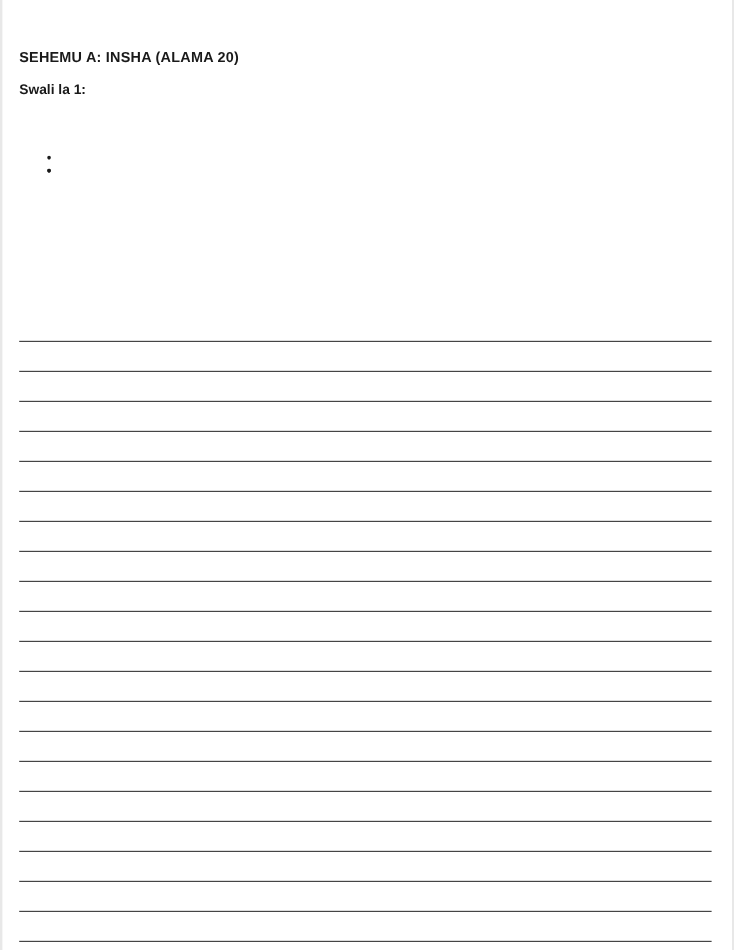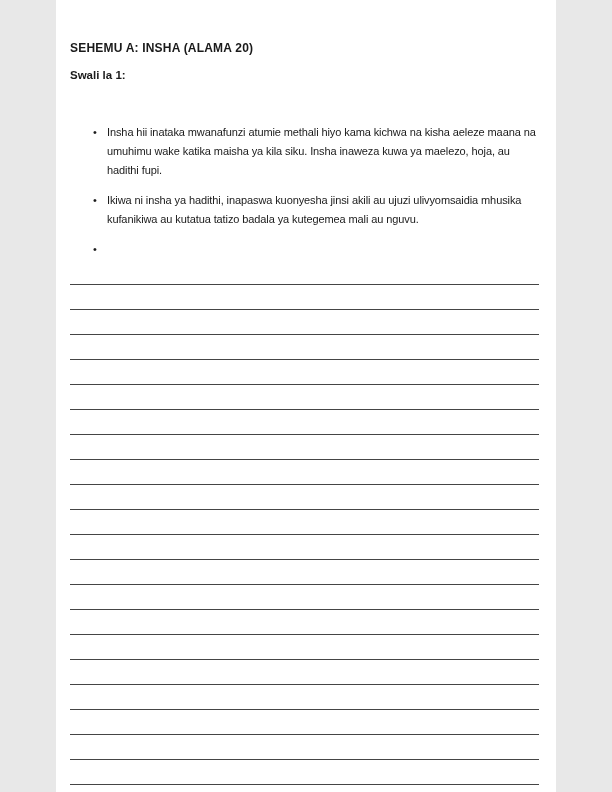--- a/index.html
+++ b/index.html
@@ -1,18 +1,18 @@
 <!DOCTYPE html>
 <html><head>
 <meta charset="utf-8">
 <style>
   html,body{margin:0;padding:0;background:#e8e8e8;}
   .page{
     position:relative;
-    width:500px;height:792px;
+    width:608px;height:792px;
     margin:0 auto;
     background:#ffffff;
     font-family:"Liberation Sans",sans-serif;
     color:#1a1a1a;
     overflow:hidden;
   }
   .section-heading{
     position:absolute;top:41px;left:14px;
     font-size:12px;font-weight:bold;letter-spacing:0.2px;
   }
@@ -64,25 +64,23 @@
 <div class="page">
 
   <div class="section-heading">SEHEMU A: INSHA (ALAMA 20)</div>
 
   <div class="question-label">Swali la 1:</div>
 
 
   <ul class="bullets">
     <li>
       <span class="bullet-marker">•</span>
-      <span>Insha hii inataka mwanafunzi atumie methali hiyo kama kichwa na kisha aeleze maana na umuhimu wake katika maisha ya kila siku. Insha inaweza kuwa ya maelezo, hoja, au hadithi fupi.</span>
     </li>
     <li>
       <span class="bullet-marker">•</span>
-      <span>Ikiwa ni insha ya hadithi, inapaswa kuonyesha jinsi akili au ujuzi ulivyomsaidia mhusika kufanikiwa au kutatua tatizo badala ya kutegemea mali au nguvu.</span>
     </li>
     <li>
       <span class="bullet-marker">•</span>
     </li>
   </ul>
 
   <div class="answer-lines">
     <div class="answer-line"></div>
   <div class="answer-line"></div>
       <div class="answer-line"></div>

